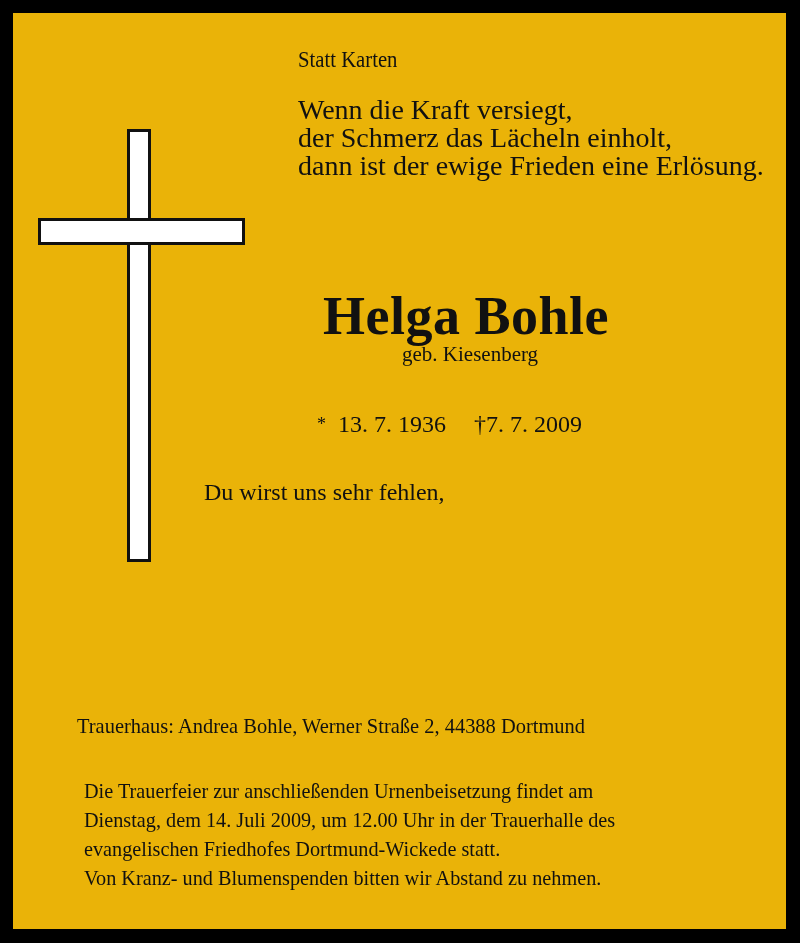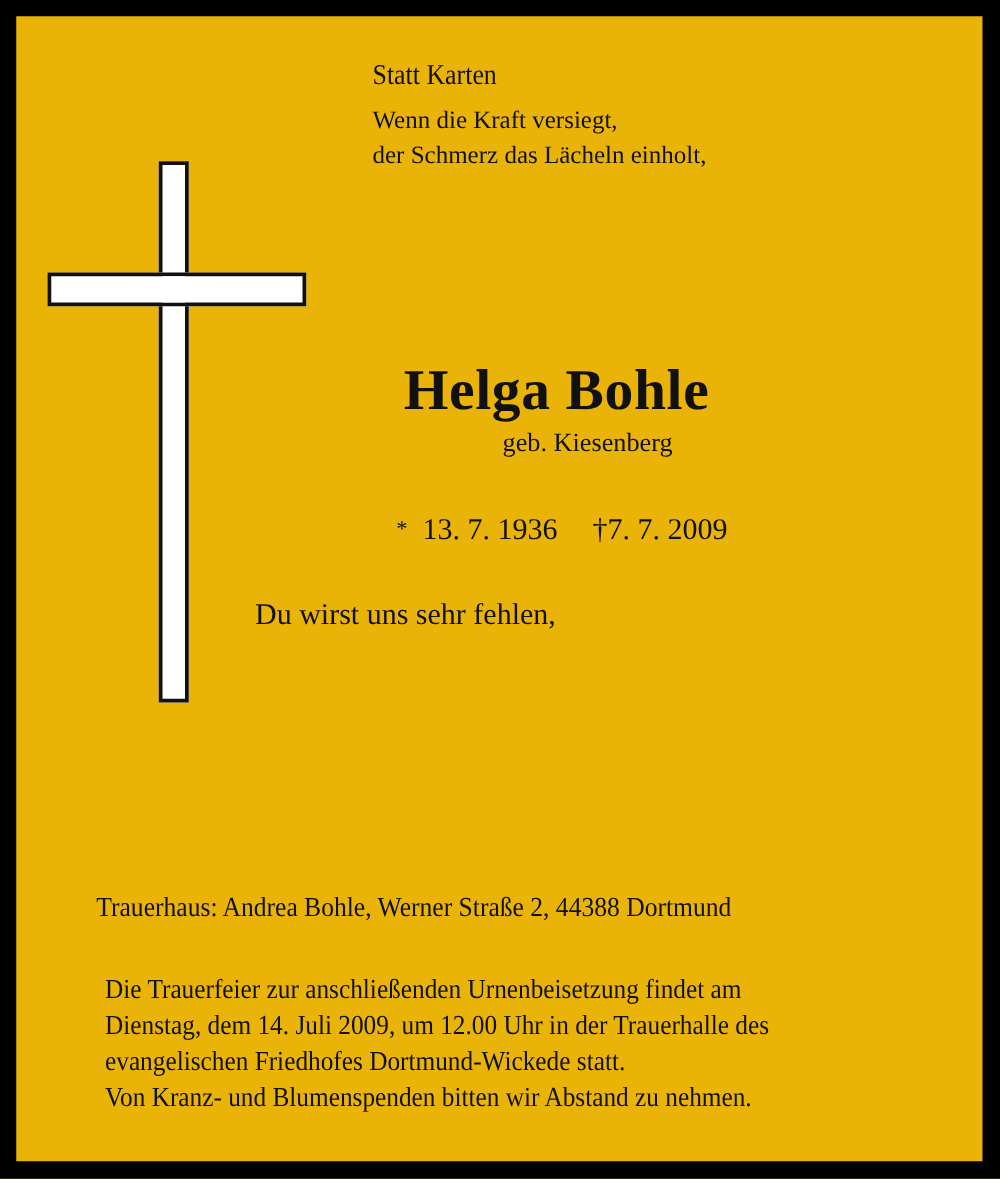--- a/index.html
+++ b/index.html
@@ -14,22 +14,22 @@
       border: 3px solid #111; background: #fff; box-sizing: border-box;
     }
     .cross-h {
       position: absolute; left: 25px; top: 205px; width: 207px; height: 27px;
       border: 3px solid #111; background: #fff; box-sizing: border-box;
     }
     .cross-center {
       position: absolute; left: 117px; top: 208px; width: 18px; height: 21px; background: #fff;
     }
     .statt { left: 285px; top: 34px; font-size: 23px; transform: scaleX(0.9); transform-origin: left; }
-    .poem { left: 285px; top: 69px; font-size: 20px; line-height: 28px; font-family: Liberation Serif, serif; }
-    .name { left: 310px; top: 272px; font-size: 46px; font-weight: bold; letter-spacing: 0.5px; }
+    .poem { left: 285px; top: 83px; font-size: 28px; line-height: 28px; font-family: Liberation Serif, serif; }
+    .name { left: 310px; top: 272px; font-size: 54px; font-weight: bold; letter-spacing: 0.5px; }
     .geb { left: 389px; top: 329px; font-size: 21px; }
     .dates { left: 304px; top: 398px; font-size: 24px; }
     .dates .gap { display: inline-block; width: 28px; }
     .star { font-size: 18px; position: relative; top: -2px; margin-right: 12px; }
     .farewell { left: 191px; top: 463px; font-size: 24px; line-height: 33px; }
     .signers { left: 191px; top: 580px; font-size: 26px; font-weight: bold; line-height: 36px; }
     .trauerhaus { left: 64px; top: 700px; font-size: 22px; transform: scaleX(0.93); transform-origin: left; }
     .details { left: 71px; top: 763px; font-size: 22px; line-height: 29px; transform: scaleX(0.92); transform-origin: left; }
     .line { display: block; }
   </style>
@@ -42,20 +42,21 @@
     <div class="cross-v"></div>
     <div class="cross-h"></div>
     <div class="cross-center"></div>
   </div>
 
   <div class="abs statt">Statt Karten</div>
 
   <div class="abs poem">
     <span class="line">Wenn die Kraft versiegt,</span>
     <span class="line">der Schmerz das Lächeln einholt,</span>
+    <span class="line">dann ist der ewige Frieden eine Erlösung.</span>
   </div>
 
   <div class="abs name">Helga Bohle</div>
   <div class="abs geb">geb. Kiesenberg</div>
 
   <div class="abs dates">
     <span class="star">*</span><span>13. 7. 1936</span><span class="gap"></span><span>†</span><span>7. 7. 2009</span>
   </div>
 
   <div class="abs farewell">

